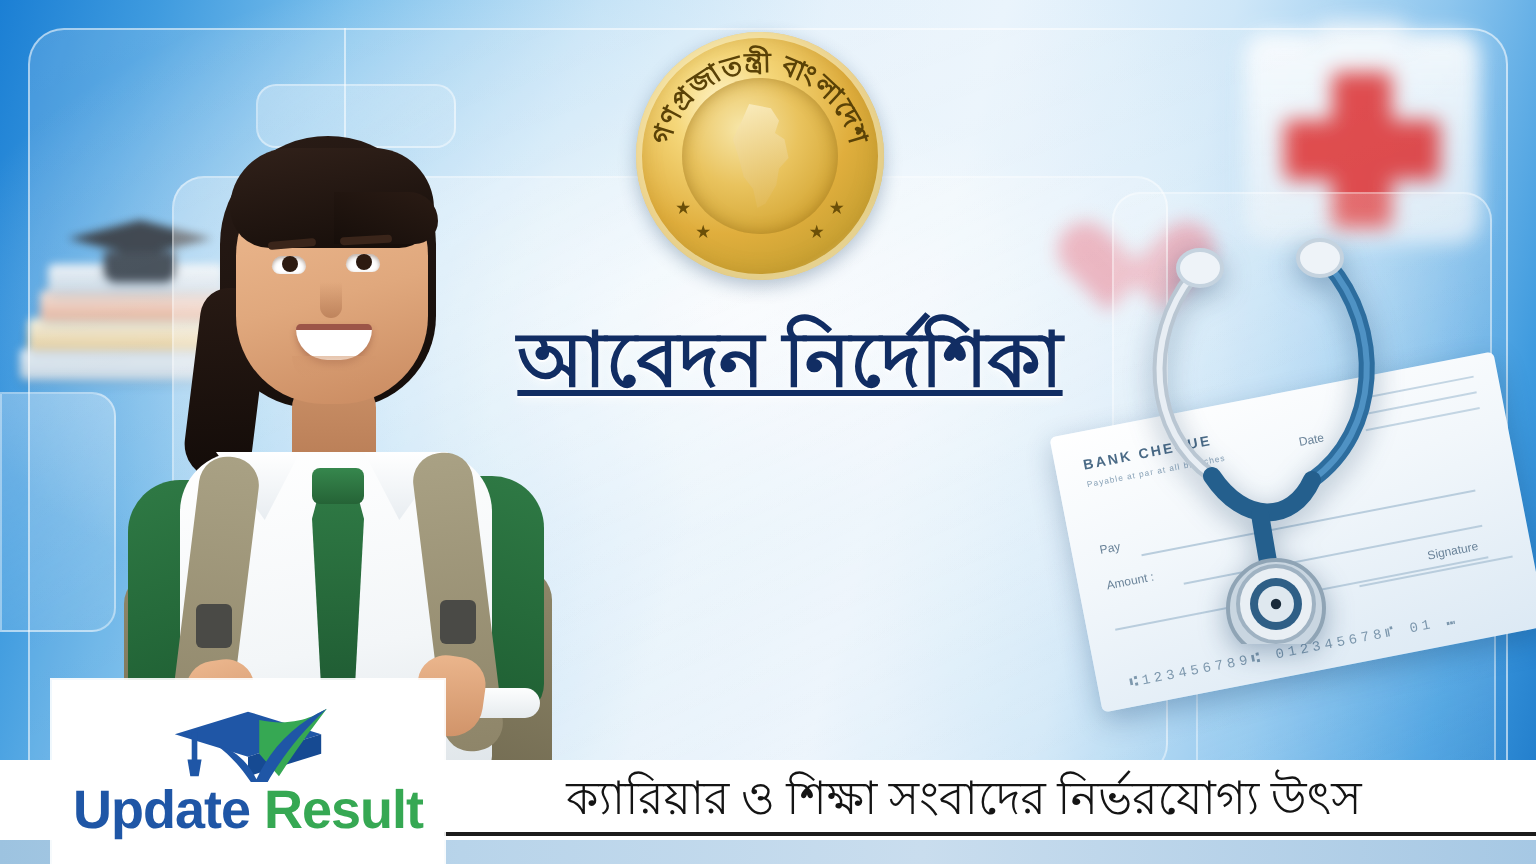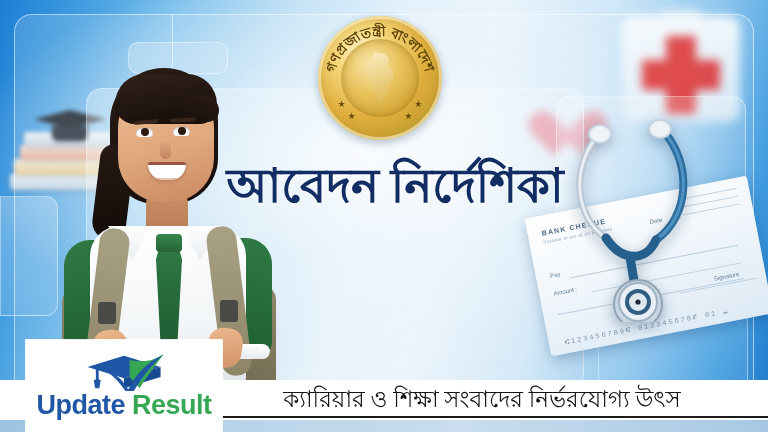--- a/index.html
+++ b/index.html
@@ -169,21 +169,21 @@
   #st-bagR { position:absolute; right:-4px; top:58px; width:44px; height:120px;
      background:linear-gradient(200deg,#8f8769,#6f684f); border-radius:16px; }
 
   
   #headline { position:absolute; left:196px; top:160px; width:398px; text-align:center;
      color:#112d63; font-family:"Liberation Serif", serif; font-weight:bold;
      font-size:36px; line-height:1.12; letter-spacing:0px;
      text-shadow:0 1px 0 rgba(255,255,255,.85), 0 2px 4px rgba(255,255,255,.6); }
   #headline .ln { display:block; white-space:nowrap; }
   #headline .ln2 { font-size:35px; }
-  #headline .ln3 { font-size:47px; }
+  #headline .ln3 { font-size:38px;text-decoration:underline; }
 
   
   #bottombar { position:absolute; left:0; bottom:0; width:768px; height:72px; }
   #bb-white { position:absolute; left:0; top:20px; width:768px; height:40px; background:#ffffff; }
   #bb-rule  { position:absolute; left:196px; top:56px; width:572px; height:2px; background:#1c1c1c; }
   #bb-blue  { position:absolute; left:0; bottom:0; width:768px; height:12px;
               background:linear-gradient(90deg,#9dc3e0,#b8d4ea 30%,#c9ddee 60%,#a6c8e4); }
   #tagline { position:absolute; left:206px; top:22px; width:552px; height:36px;
      display:flex; align-items:center; justify-content:center;
      font-family:"Liberation Serif", serif; font-size:23px; font-weight:normal; color:#141414;

